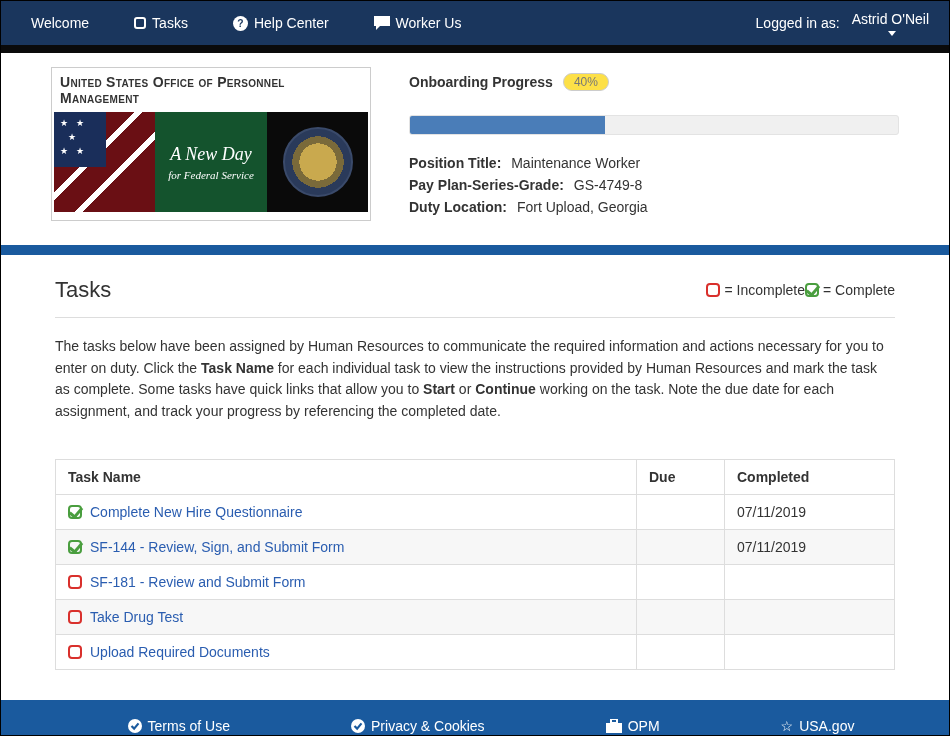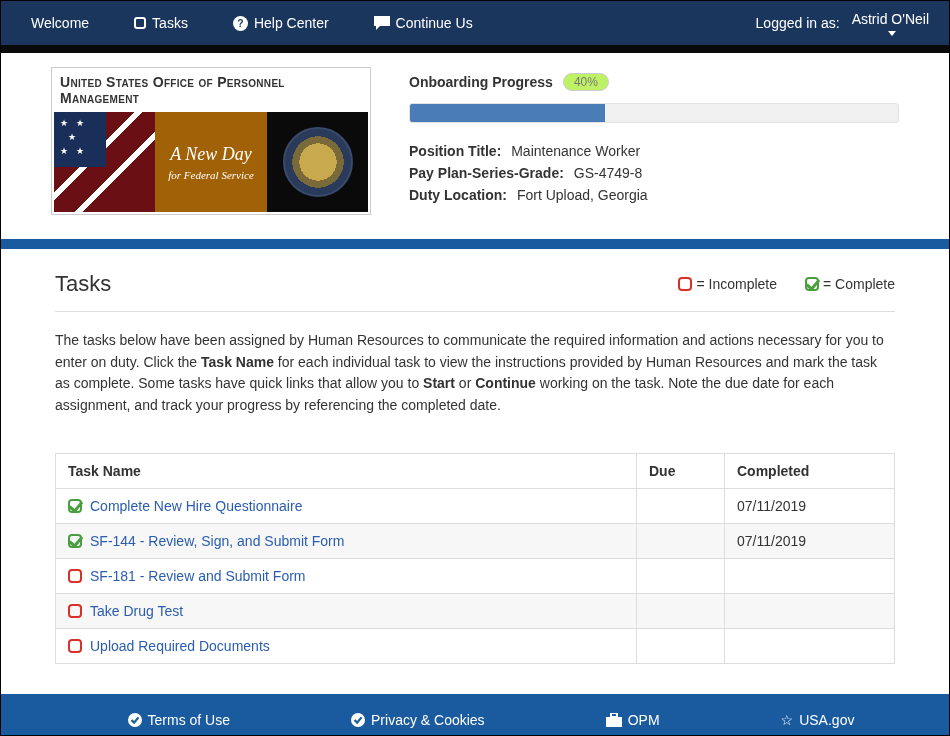--- a/index.html
+++ b/index.html
@@ -14,40 +14,40 @@
   .midband{height:8px;background:#0a0a0a;}
 
   .header-wrap{padding:14px 50px 24px;background:#fff;}
   .header-flex{display:flex;gap:38px;}
   .logo-block{border:1px solid #ccc;padding:2px 2px;width:320px;}
   .logo-top{font-variant:small-caps;font-size:14px;letter-spacing:.3px;padding:4px 6px 6px;font-weight:bold;color:#333;}
   .logo-imgs{display:flex;height:100px;}
   .flag{flex:1;background:linear-gradient(135deg,#6a0f14 0 20%,#fff 20% 24%,#6a0f14 24% 40%,#fff 40% 44%,#6a0f14 44% 60%,#fff 60% 64%,#6a0f14 64% 100%);position:relative;}
   .flag::before{content:"";position:absolute;top:0;left:0;width:52%;height:55%;background:#1a2e5a;}
   .flag-star{position:absolute;color:#fff;font-size:9px;}
-  .newday{flex:1;background:#a16207;display:flex;align-items:center;justify-content:center;color:#fff;font-style:italic;font-family:cursive;font-size:18px;text-align:center;padding:6px;flex-direction:column;}
+  .newday{flex:1;background:#14532d;display:flex;align-items:center;justify-content:center;color:#fff;font-style:italic;font-family:cursive;font-size:18px;text-align:center;padding:6px;flex-direction:column;}
   .newday small{font-size:11px;font-style:italic;margin-top:4px;}
   .seal{flex:1;background:#0a0a0a;display:flex;align-items:center;justify-content:center;}
   .seal-circ{width:70px;height:70px;border-radius:50%;background:radial-gradient(circle,#c9a94e 0 40%,#7a6a3a 40% 55%,#2a3a5a 55% 80%,#1a2a4a 80% 100%);border:2px solid #3a4a6a;}
 
   .info-block{flex:1;padding-top:6px;}
-  .prog-row{display:flex;align-items:center;gap:10px;margin-bottom:12px;}
+  .prog-row{display:flex;align-items:center;gap:10px;margin-bottom:24px;}
   .prog-label{font-weight:bold;color:#333;}
-  .prog-badge{border:1px solid #ccc;border-radius:10px;padding:1px 10px;font-size:12px;color:#777;background:#bef264;}
+  .prog-badge{border:1px solid #ccc;border-radius:10px;padding:1px 10px;font-size:12px;color:#777;background:#fde047;}
   .prog-bar{height:20px;background:#f0f0f0;border:1px solid #e3e3e3;border-radius:3px;overflow:hidden;margin-bottom:20px;}
   .prog-fill{height:100%;background:#4a7db8;width:40%;}
   .info-line{margin-bottom:6px;font-size:14px;}
   .info-line b{font-weight:bold;margin-right:6px;}
 
   .bluebar{height:10px;background:#1a5a9e;margin:0;}
 
   .content{padding:22px 54px 30px;background:#fff;}
   .sec-head{display:flex;align-items:center;justify-content:space-between;border-bottom:1px solid #ddd;padding-bottom:14px;margin-bottom:18px;}
   .sec-title{font-size:22px;font-weight:normal;color:#333;}
-  .legend{font-size:14px;color:#333;display:flex;gap:28px;}
+  .legend{font-size:14px;color:#333;display:flex;gap:0;}
   .legend span{display:flex;align-items:center;gap:4px;}
 
   .ico-inc{display:inline-block;width:14px;height:14px;border:2.5px solid #d9302c;border-radius:4px;}
   .ico-comp{display:inline-block;width:14px;height:14px;border:2.5px solid #4a9e3f;border-radius:4px;position:relative;}
   .ico-comp::after{content:"";position:absolute;left:2px;top:-2px;width:5px;height:10px;border:solid #4a9e3f;border-width:0 3px 3px 0;transform:rotate(40deg);}
 
   .intro{line-height:1.55;color:#333;margin-bottom:36px;}
   .intro b{font-weight:bold;}
 
   table{width:100%;border-collapse:collapse;border:1px solid #ddd;}
@@ -83,21 +83,21 @@
       <svg width="15" height="15" viewBox="0 0 16 16">
           <circle cx="8" cy="8" r="8" fill="#fff"></circle>
           <text x="8" y="12" text-anchor="middle" font-size="11" font-weight="bold" fill="#1a365d">?</text>
         </svg>
       <span>Help Center</span>
     </div>
     <div class="nav-item">
       <svg width="16" height="14" viewBox="0 0 16 14">
           <path fill="#fff" d="M0 0h16v10H6l-4 4v-4H0z"></path>
         </svg>
-      <span>Continue Us</span>
+      <span>Worker Us</span>
     </div>
   </div>
   <div class="nav-right">
     <span>Logged in as:</span>
     <div class="nav-user">
       <span>Astrid O'Neil</span>
       <span class="caret"></span>
     </div>
   </div>
 </div>

